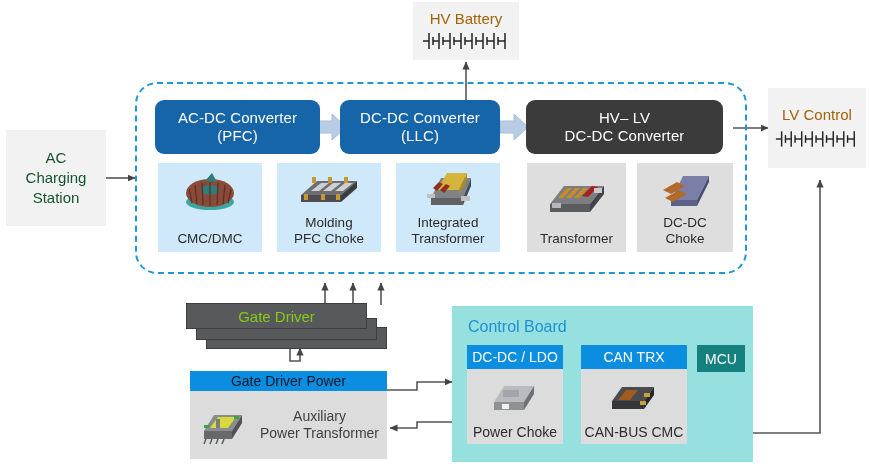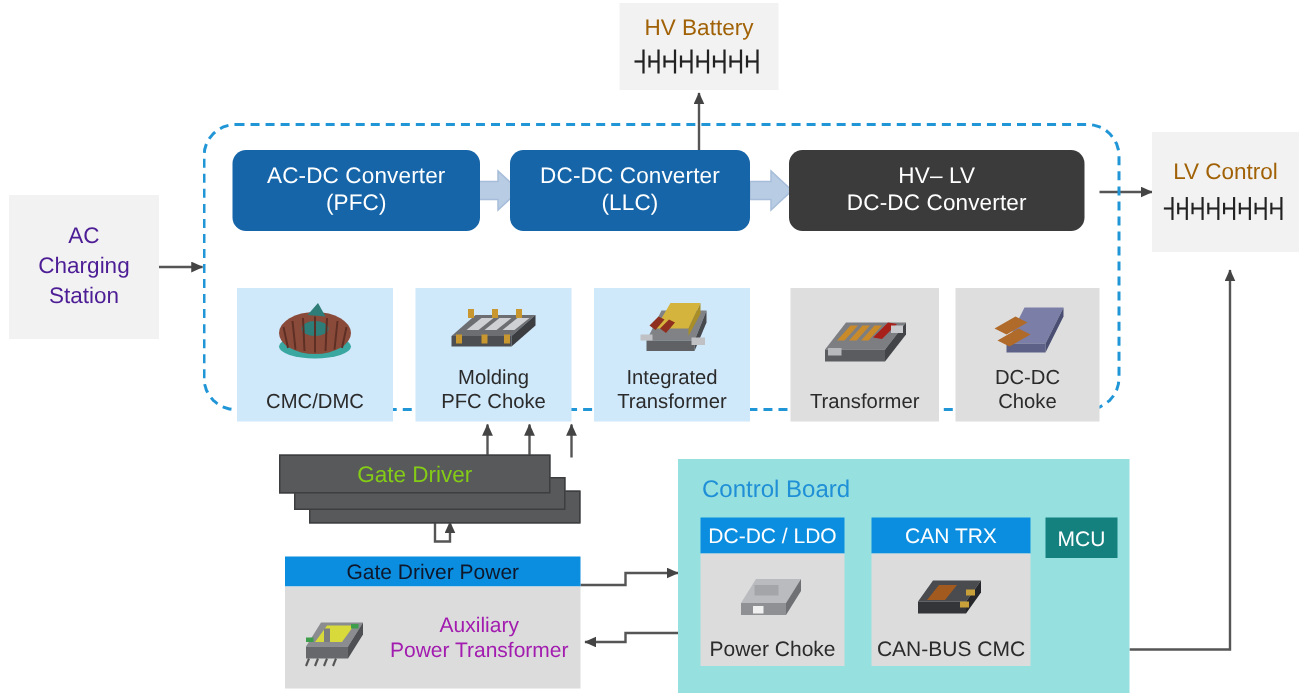--- a/index.html
+++ b/index.html
@@ -14,21 +14,21 @@
   .abs { position: absolute; }
 
   
   .gray-box {
     background: #f2f2f2;
     display: flex; flex-direction: column;
     align-items: center; justify-content: center;
     color: #333333;
   }
   .battery-label { font-size: 15px; color: #a16207; line-height: 1.15; }
-  .acstation-label { font-size: 15px; color: #4c1d95; line-height: 1.35; text-align: center; }
+  .acstation-label { font-size: 15px; color: #14532d; line-height: 1.35; text-align: center; }
 
   
   .dashed-zone {
     border: 2px dashed #2196d6;
     border-radius: 22px;
     background: transparent;
   }
 
   
   .pill {
@@ -41,21 +41,20 @@
     letter-spacing: .1px;
   }
   .pill.blue { background: #1565a8; }
   .pill.dark { background: #3b3b3b; }
 
   
   .tile {
     display: flex; flex-direction: column;
     align-items: center; justify-content: flex-end;
     padding-bottom: 5px;
-    margin-top: 29px;
   }
   .tile.blue-bg { background: #cfe8fa; }
   .tile.gray-bg { background: #dedede; }
   .tile .cap {
     font-size: 13.5px; color: #2b2b2b; text-align: center; line-height: 1.18;
   }
   .tile .thumb { flex: 1; display: flex; align-items: center; justify-content: center; width: 100%; }
 
   
   .gd-layer { background: #58595b; border: 1px solid #3d3e40; }
@@ -67,21 +66,21 @@
 
   
   .gdp-header {
     background: #0b8ee0; color: #0f172a; font-size: 14px;
     display: flex; align-items: center; justify-content: center;
   }
   .gdp-body {
     background: #dcdcdc;
     display: flex; align-items: center; justify-content: flex-start;
   }
-  .gdp-text { font-size: 14px; color: #a21caf; text-align: center; line-height: 1.25; flex:1; }
+  .gdp-text { font-size: 14px; color: #404040; text-align: center; line-height: 1.25; flex:1; }
 
   
   .ctrl-board { background: #97e0e0; }
   .ctrl-title { color: #1f8fd6; font-size: 16px; }
   .chip-header {
     background: #0b8ee0; color: #fff; font-size: 14px;
     display: flex; align-items: center; justify-content: center;
   }
   .chip-body {
     background: #dcdcdc; display: flex; flex-direction: column;

